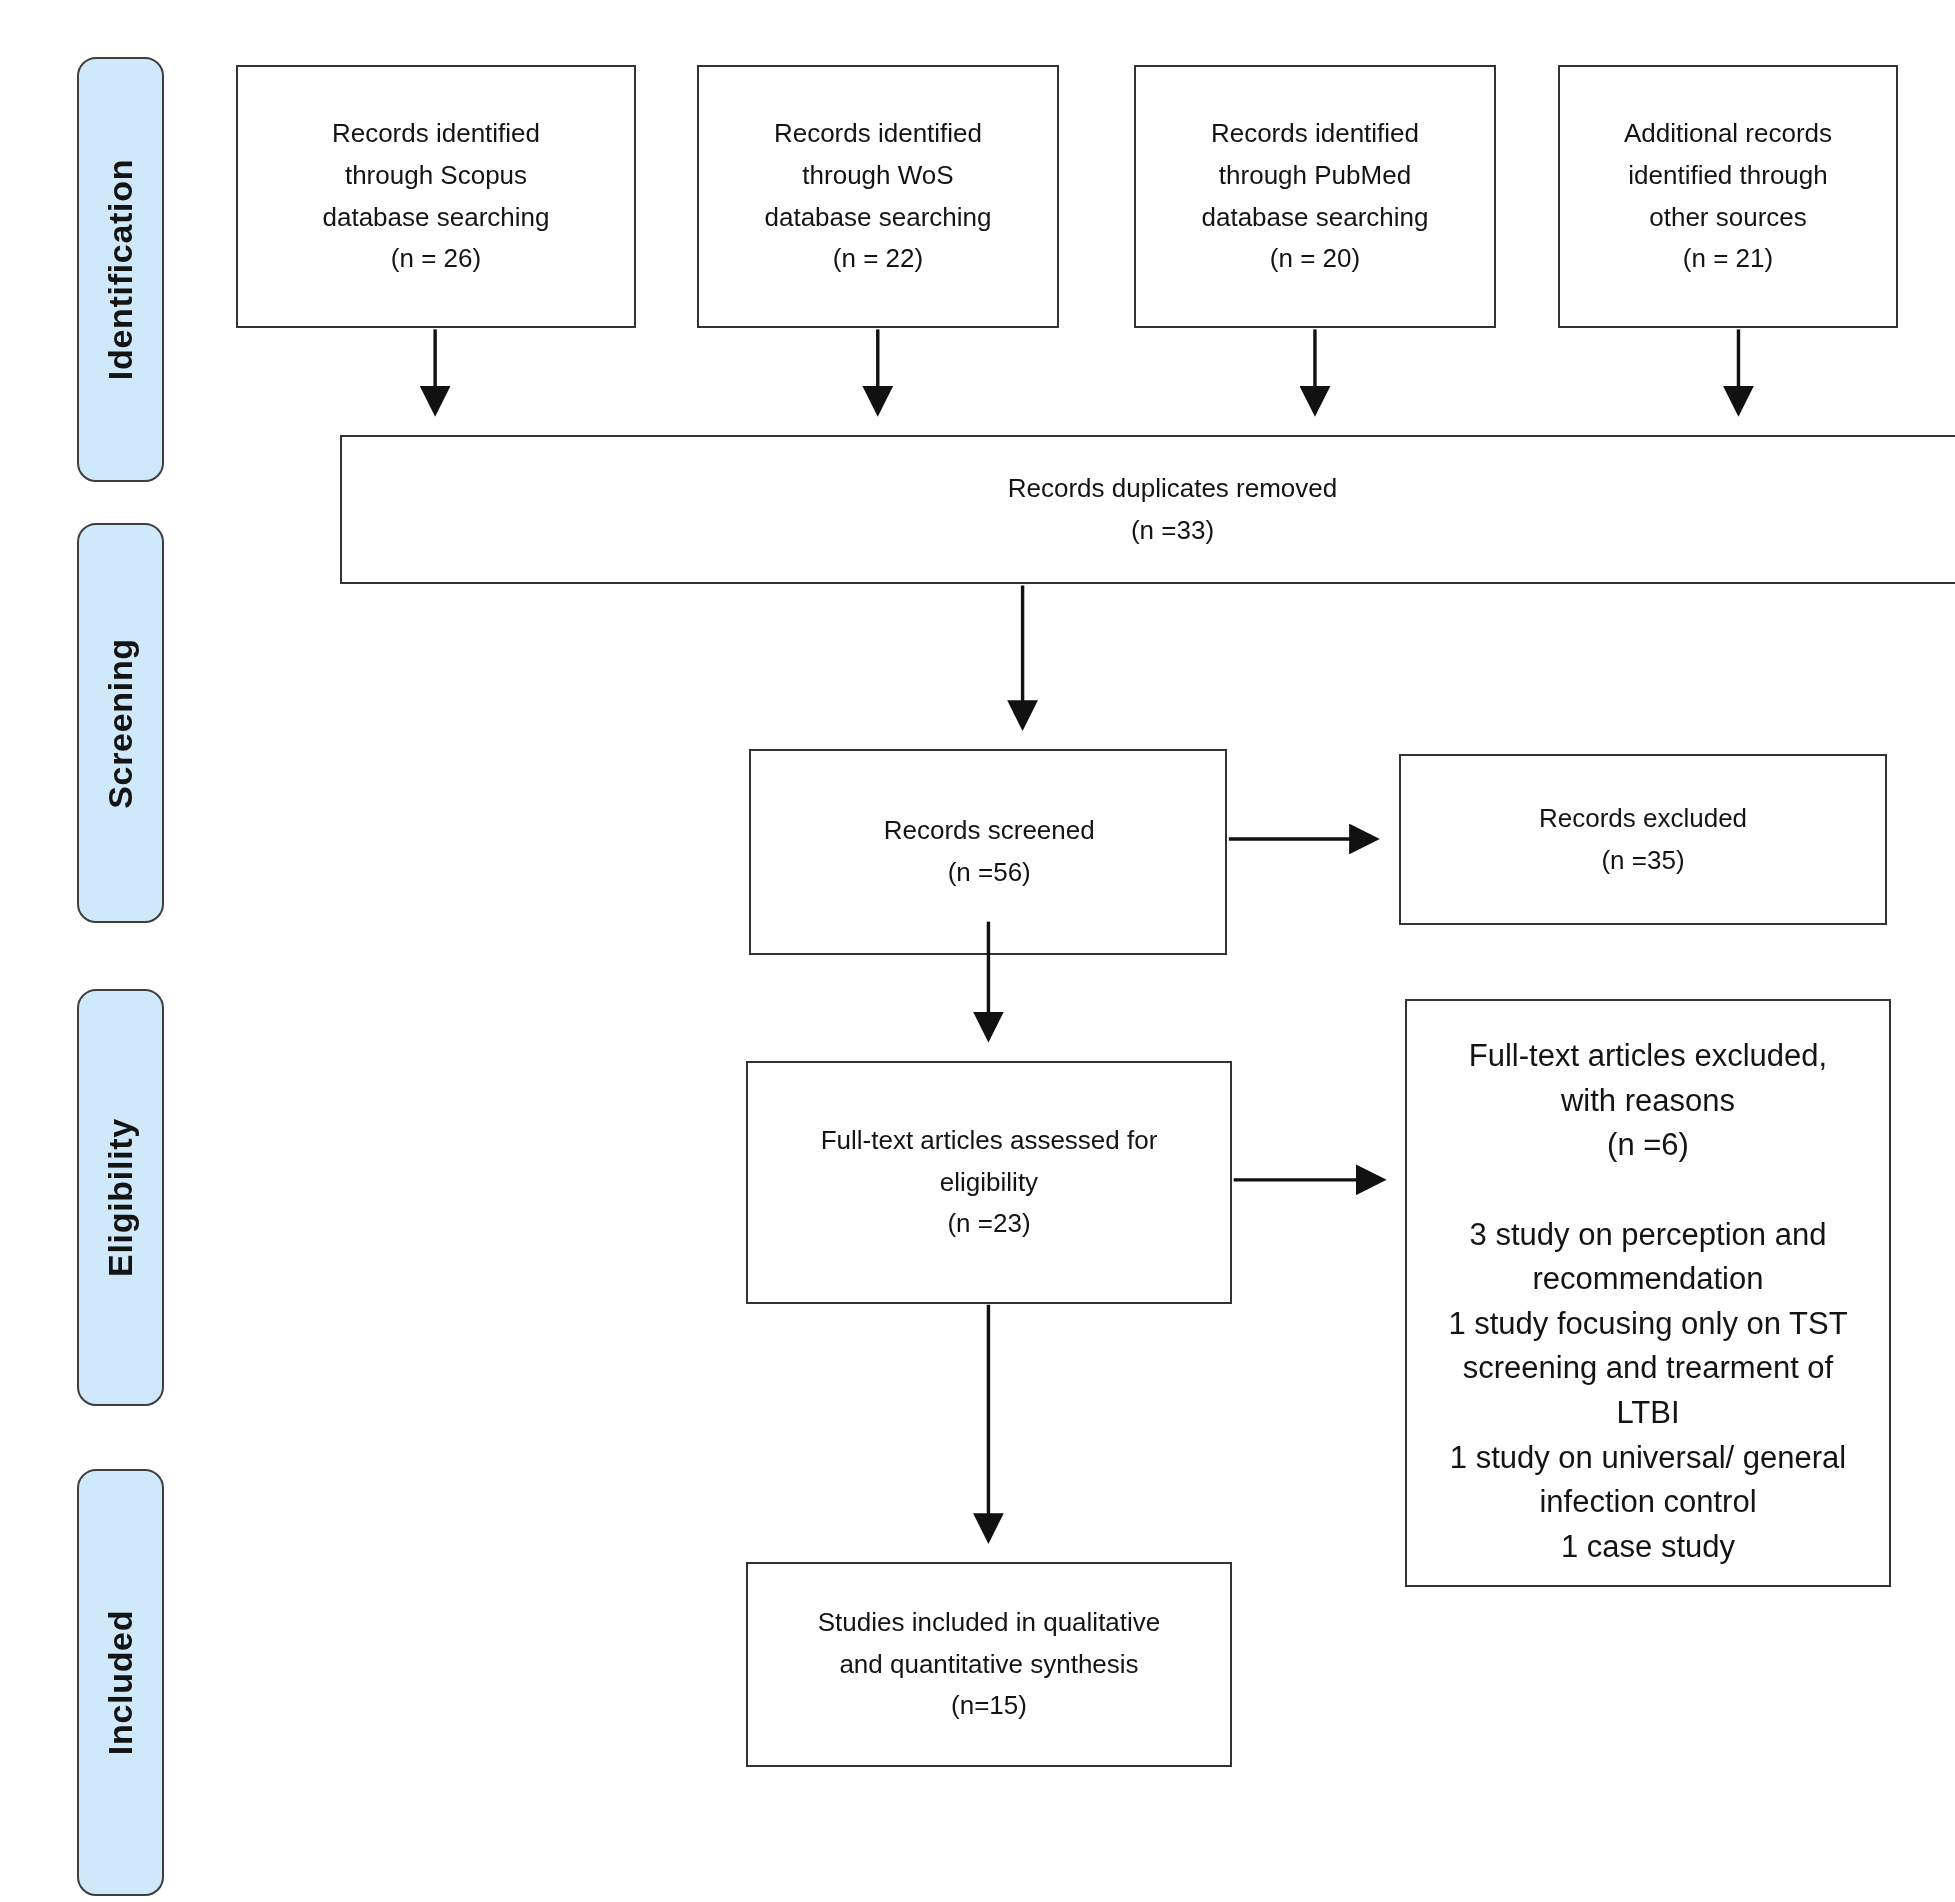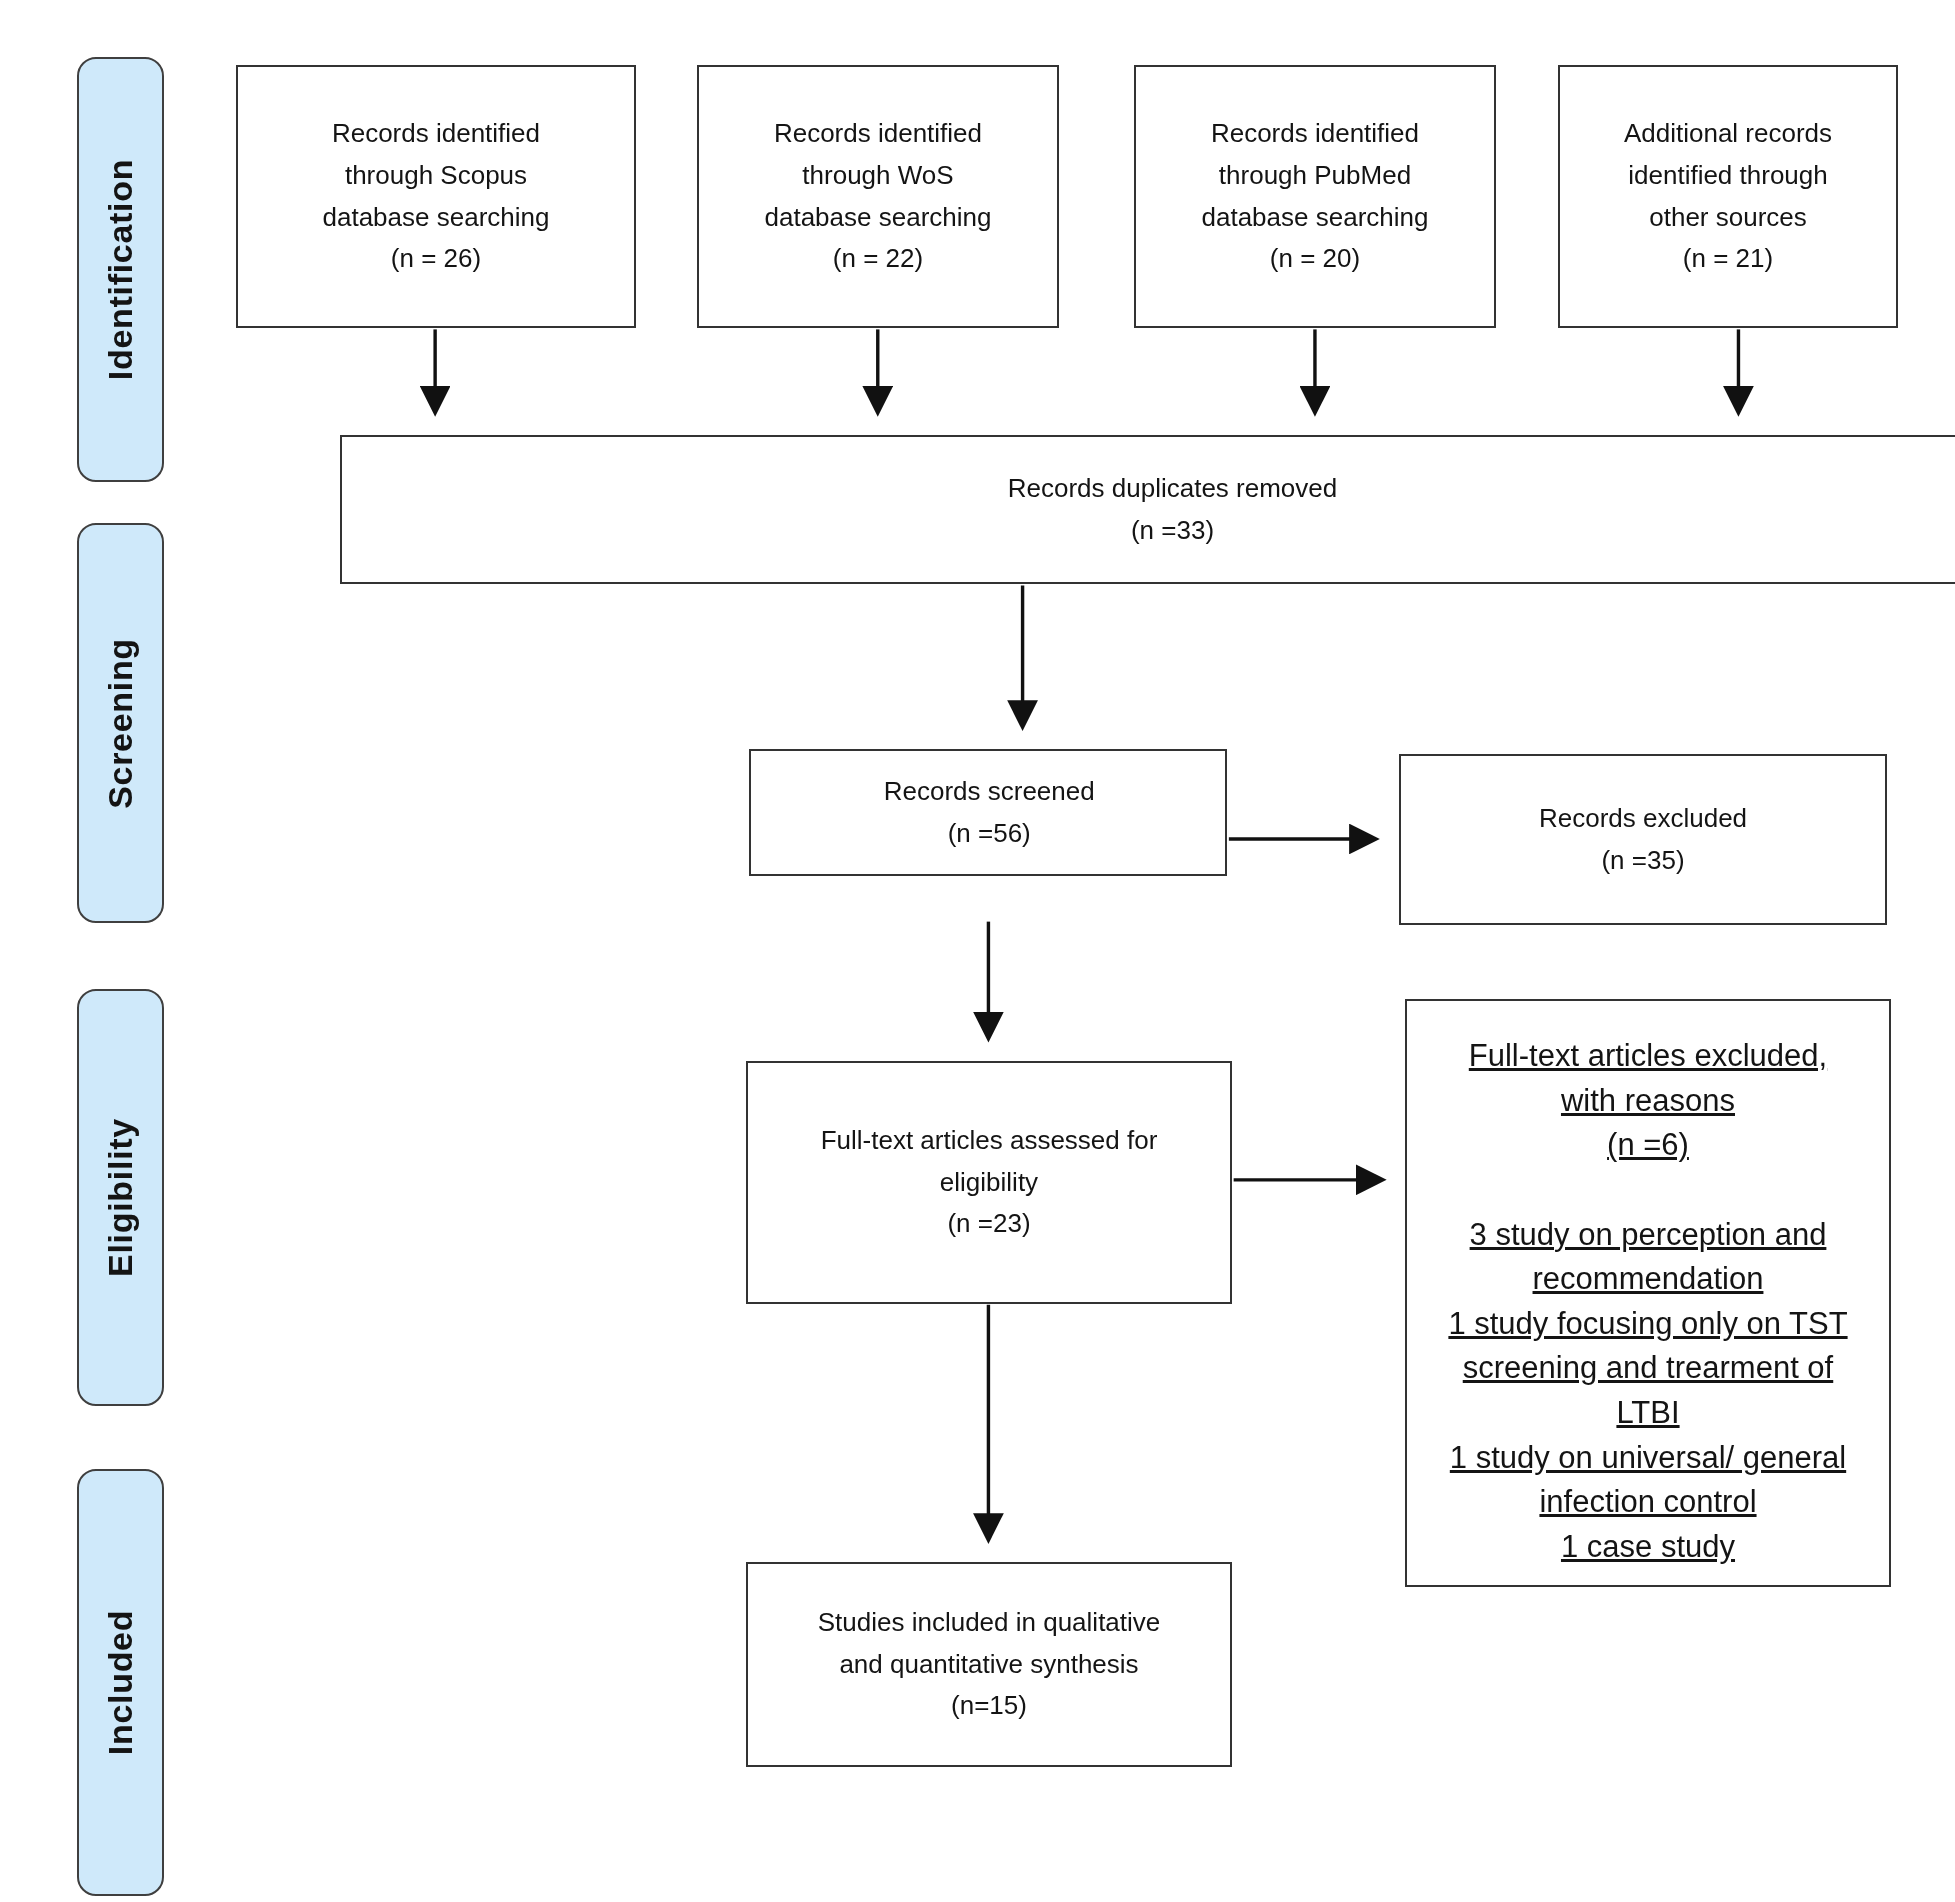--- a/index.html
+++ b/index.html
@@ -104,29 +104,29 @@
 database searching
 (n = 20)</div>
   <div class="node" style="left:1558px; top:65px; width:340px; height:263px;">Additional records
 identified through
 other sources
 (n = 21)</div>
 
   <div class="node" style="left:340px; top:435px; width:1665px; height:149px;">Records duplicates removed
 (n =33)</div>
 
-  <div class="node" style="left:749px; top:749px; width:478px; height:127px;padding-left:12px;">Records screened
+  <div class="node" style="left:749px; top:749px; width:478px; height:206px;padding-left:12px;">Records screened
 (n =56)</div>
   <div class="node" style="left:1399px; top:754px; width:488px; height:171px;text-align:center;">Records excluded
 (n =35)</div>
 
   <div class="node" style="left:746px; top:1061px; width:486px; height:243px;">Full-text articles assessed for
 eligibility
 (n =23)</div>
-  <div class="node reasons" style="left:1405px; top:999px; width:486px; height:588px;text-decoration:underline;">Full-text articles excluded,
+  <div class="node reasons" style="left:1405px; top:999px; width:486px; height:588px;">Full-text articles excluded,
 with reasons
 (n =6)
 
 3 study on perception and
 recommendation
 1 study focusing only on TST
 screening and trearment of
 LTBI
 1 study on universal/ general
 infection control

